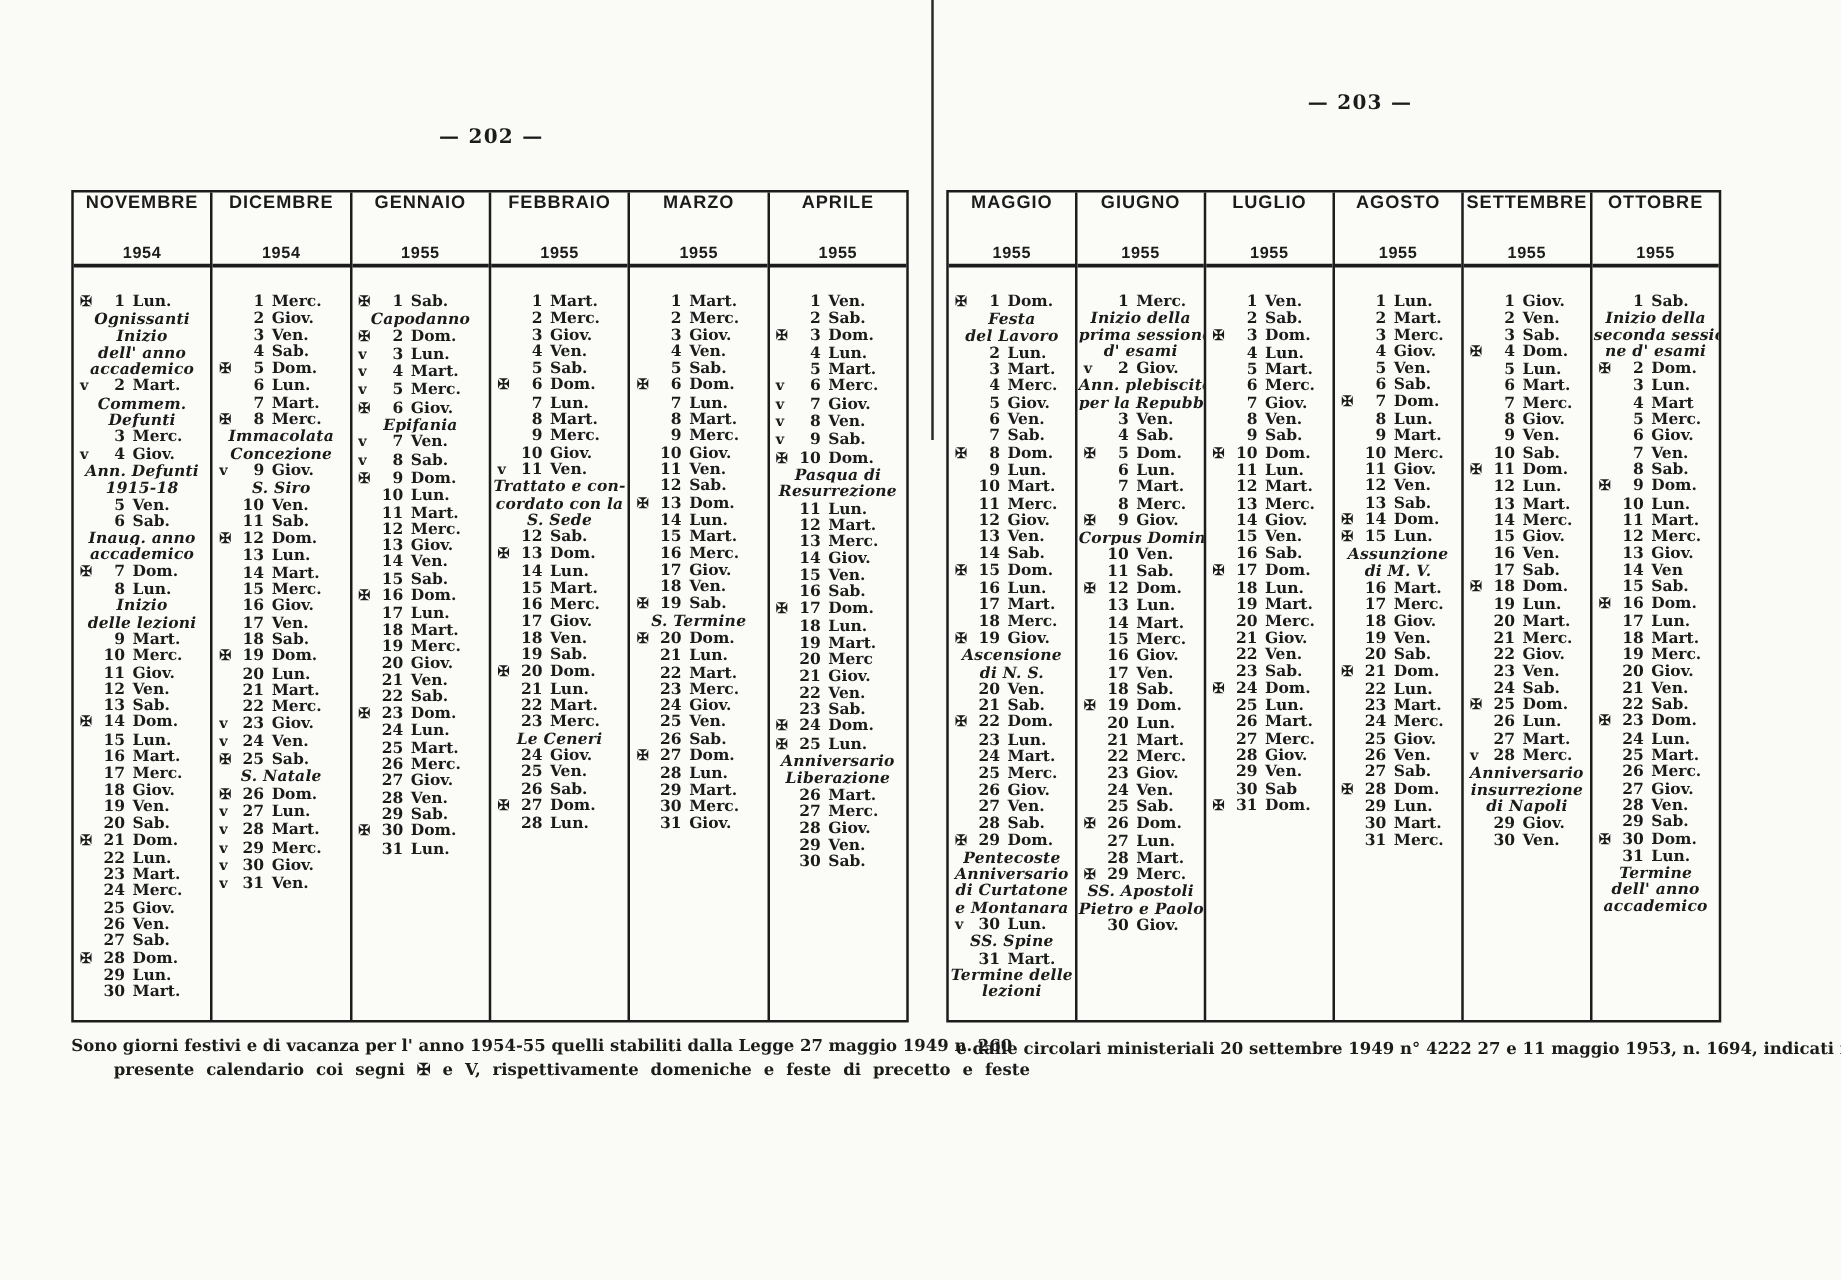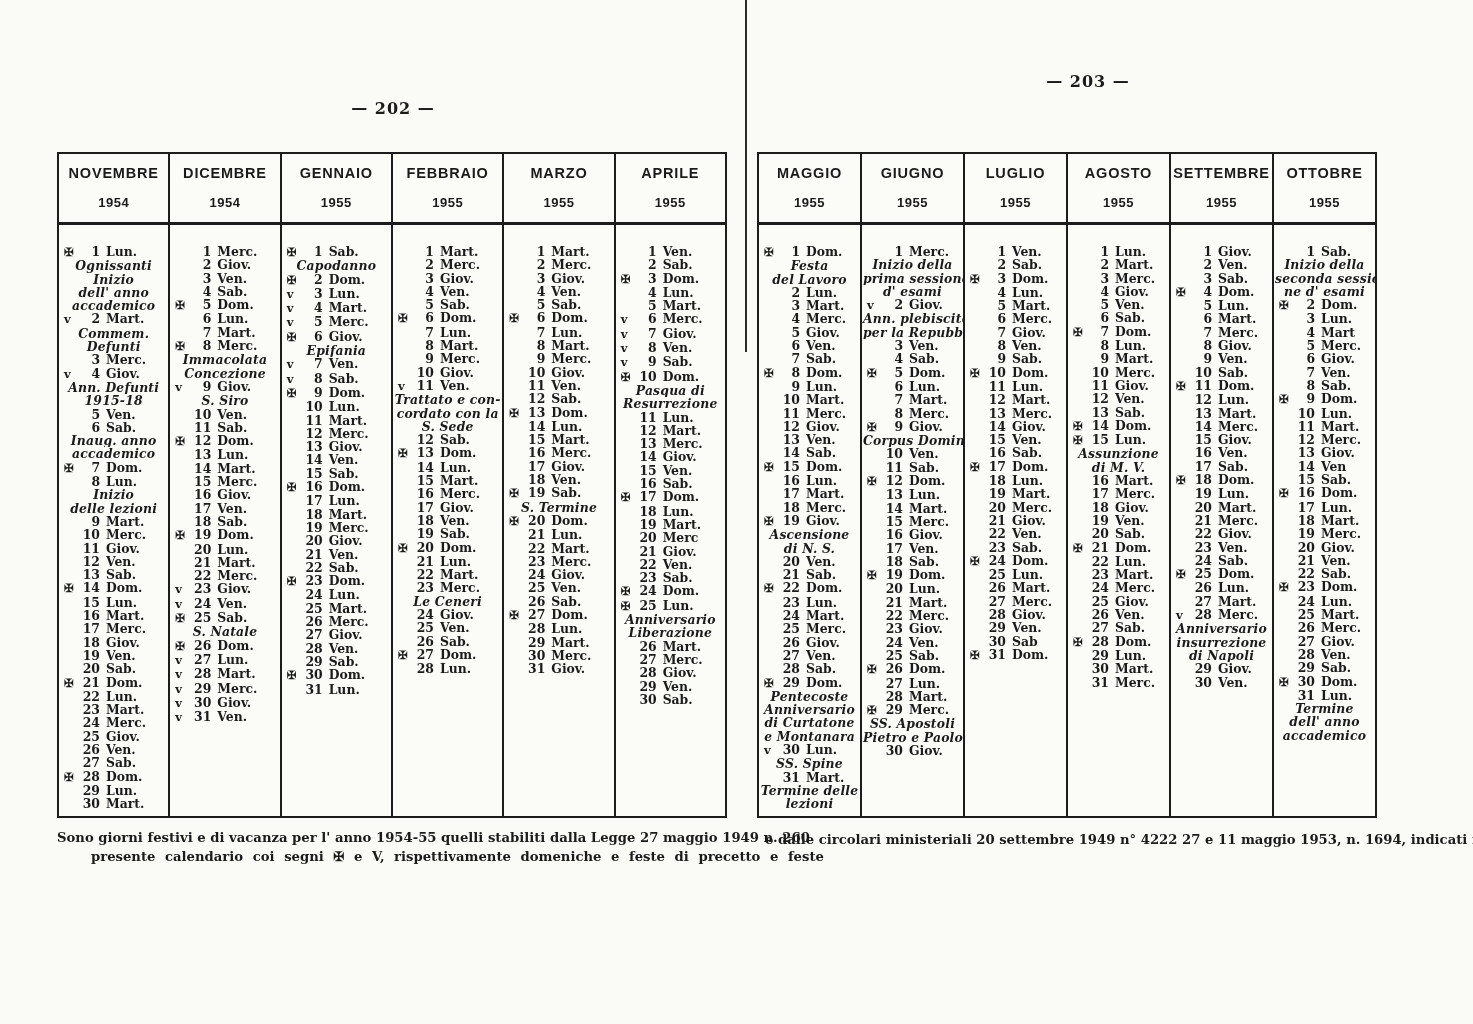--- a/index.html
+++ b/index.html
@@ -26,24 +26,24 @@
   #table-left{left:57px;width:670px;}
   #table-right{left:757px;width:620px;}
   .month-col{
     flex:1 1 0;min-width:0;display:flex;flex-direction:column;
     border-right:2px solid #1c1c1c;box-sizing:border-box;
   }
   .month-col:last-child{border-right:none;}
   .month-header{
     height:57px;border-bottom:3px solid #1c1c1c;text-align:center;
     font-family:"Liberation Sans", sans-serif;font-weight:bold;
-    padding-top:11px;box-sizing:content-box;
+    box-sizing:content-box;
   }
   .month-name{font-size:14.5px;letter-spacing:0.8px;}
-  .month-year{font-size:13px;margin-top:14px;letter-spacing:0.5px;}
+  .month-year{font-size:13px;margin-top:24px;letter-spacing:0.5px;}
   .month-body{
     padding-top:20px;padding-bottom:4px;
     font-size:12.4px;line-height:13.3px;font-weight:bold;
   }
   .day-row{
     display:grid;grid-template-columns:15px 21px 1fr;
     padding-left:5px;align-items:baseline;
   }
   .sym{font-size:11.5px;text-align:left;}
   .day-num{text-align:right;font-variant-numeric:tabular-nums;}

